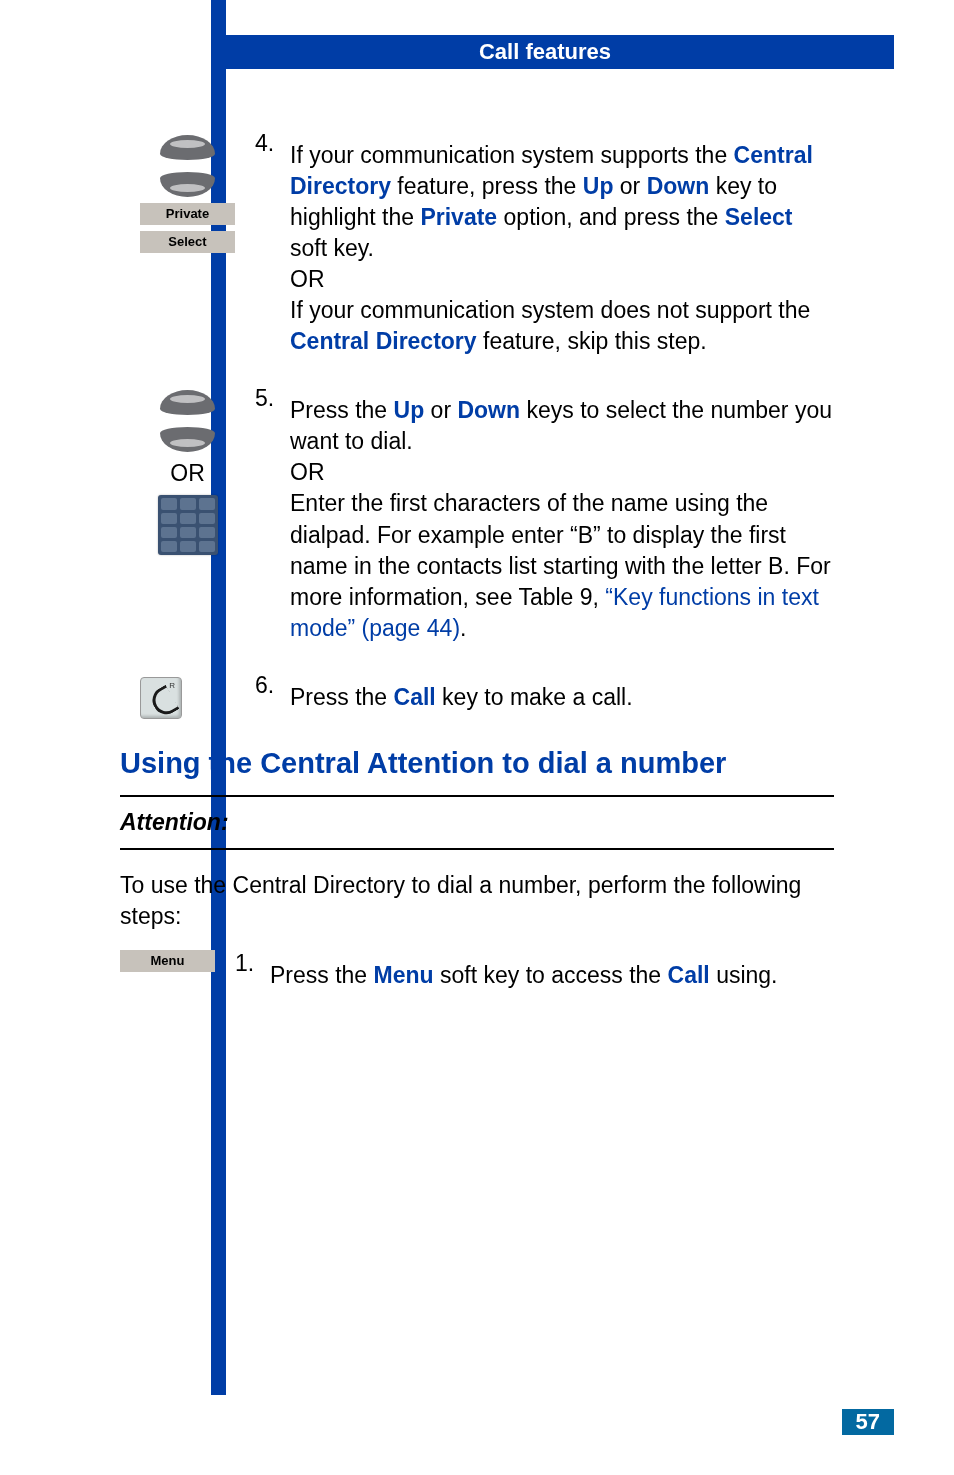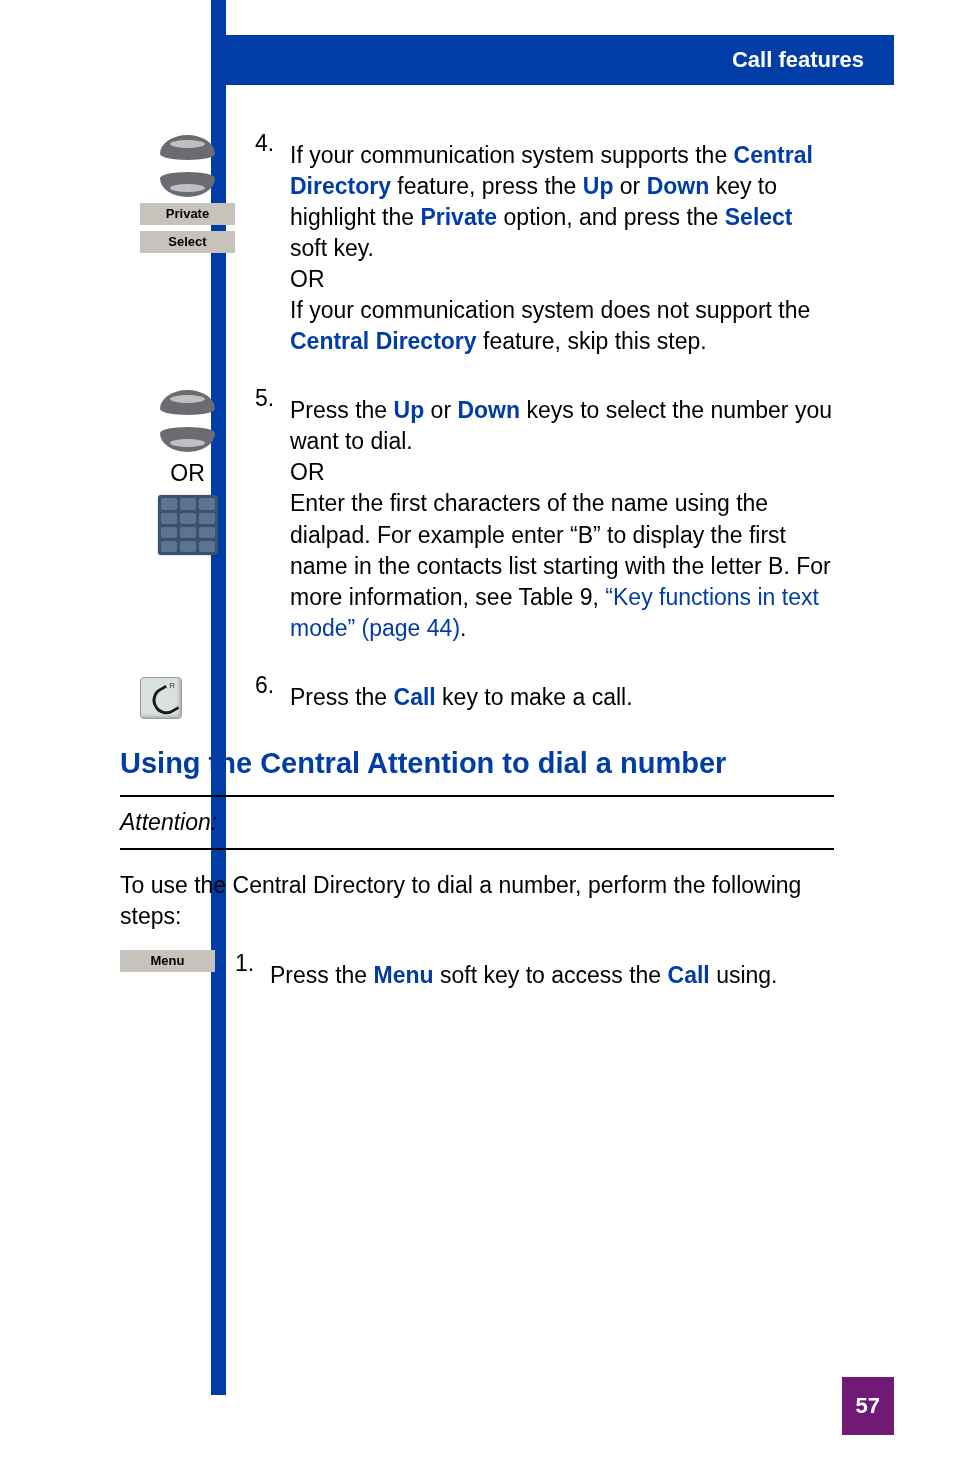--- a/index.html
+++ b/index.html
@@ -1,18 +1,18 @@
 <!DOCTYPE html>
 <html><head>
   <meta charset="utf-8">
   <style>
     * { margin: 0; padding: 0; box-sizing: border-box; }
     body { width: 954px; height: 1475px; font-family: Arial, Helvetica, sans-serif; position: relative; background: #fff; }
     .side-bar { position: absolute; left: 211px; top: 0; width: 15px; height: 1395px; background: #003da6; }
-    .header-bar { position: absolute; left: 226px; top: 35px; right: 60px; height: 50px; background: #003da6; display: flex; align-items: center; justify-content: flex-end; padding-right: 30px; }
+    .header-bar { position: absolute; left: 226px; top: 35px; right: 60px; height: 34px; background: #003da6; display: flex; align-items: center; justify-content: center; padding-right: 30px; }
     .header-bar span { color: #fff; font-weight: bold; font-size: 22px; }
     .content { position: absolute; left: 120px; top: 130px; right: 120px; }
     .step { display: flex; align-items: flex-start; margin-bottom: 28px; }
     .icon-col { width: 135px; flex-shrink: 0; display: flex; flex-direction: column; align-items: center; padding-top: 5px; }
     .text-col { flex: 1; display: flex; }
     .step-num { font-size: 23px; width: 35px; flex-shrink: 0; }
     .step-body { font-size: 23px; line-height: 1.35; margin-top: 10px; }
     .blue-bold { color: #003da6; font-weight: bold; }
     .arrow-shape { width: 55px; height: 25px; background: #6b6c70; position: relative; border-radius: 50% 50% 50% 50% / 75% 75% 25% 25%; }
     .arrow-shape.down { transform: scaleY(-1); }
@@ -21,26 +21,26 @@
     .soft-key { width: 95px; height: 22px; background: #c7c2bb; color: #000; font-weight: bold; font-size: 13px; text-align: center; line-height: 22px; margin-top: 6px; }
     .or-label { font-size: 23px; margin: 8px 0; }
     .dialpad { width: 60px; height: 60px; background: #3a5171; display: grid; grid-template-columns: repeat(3,1fr); grid-template-rows: repeat(4,1fr); gap: 3px; padding: 3px; border-radius: 3px; box-shadow: 0 0 2px rgba(0,0,0,.3); }
     .dialpad div { background: #5d7390; border-radius: 2px; }
     .call-key { width: 42px; height: 42px; background: #d9e0e0; border: 1px solid #999; border-radius: 4px; position: relative; box-shadow: inset -2px -2px 3px rgba(0,0,0,.2); }
     .call-key::before { content: ''; position: absolute; left: 12px; top: 10px; width: 18px; height: 22px; border: 3px solid #1a1a1a; border-right: none; border-top-left-radius: 14px; border-bottom-left-radius: 14px; transform: rotate(-30deg); }
     .call-key::after { content: 'R'; position: absolute; top: 3px; right: 6px; font-size: 8px; color: #333; }
     .section-heading { color: #003da6; font-size: 29px; font-weight: bold; margin-top: 25px; margin-bottom: 15px; font-family: 'Segoe UI', Tahoma, sans-serif; }
     .body-para { font-size: 23px; line-height: 1.35; margin-bottom: 18px; }
     .attention-box { border-top: 2px solid #000; border-bottom: 2px solid #000; padding: 12px 0; display: flex; margin-bottom: 20px; }
-    .attention-label { font-style: italic; font-weight: normal; font-size: 23px; width: 140px; flex-shrink: 0; }
+    .attention-label { font-style: italic; font-weight: bold; font-size: 23px; width: 140px; flex-shrink: 0; }
     .attention-text { font-size: 23px; line-height: 1.35; }
     .menu-step { display: flex; align-items: flex-start; margin-top: 10px; justify-content: center; }
     .menu-step .soft-key { margin-top: 0; }
     .menu-step .text-col { margin-left: 20px; }
-    .page-num-box { position: absolute; right: 60px; bottom: 40px; background: #701a75; color: #fff; font-weight: bold; padding: 16px 14px; font-size: 22px; }
+    .page-num-box { position: absolute; right: 60px; bottom: 40px; background: #0369a1; color: #fff; font-weight: bold; padding: 0 14px; font-size: 22px; }
     .xref { color: #003da6; }
   </style>
 </head>
 <body>
 
 <div class="side-bar"></div>
 <div class="header-bar">
   <span>Call features</span>
 </div>
 

